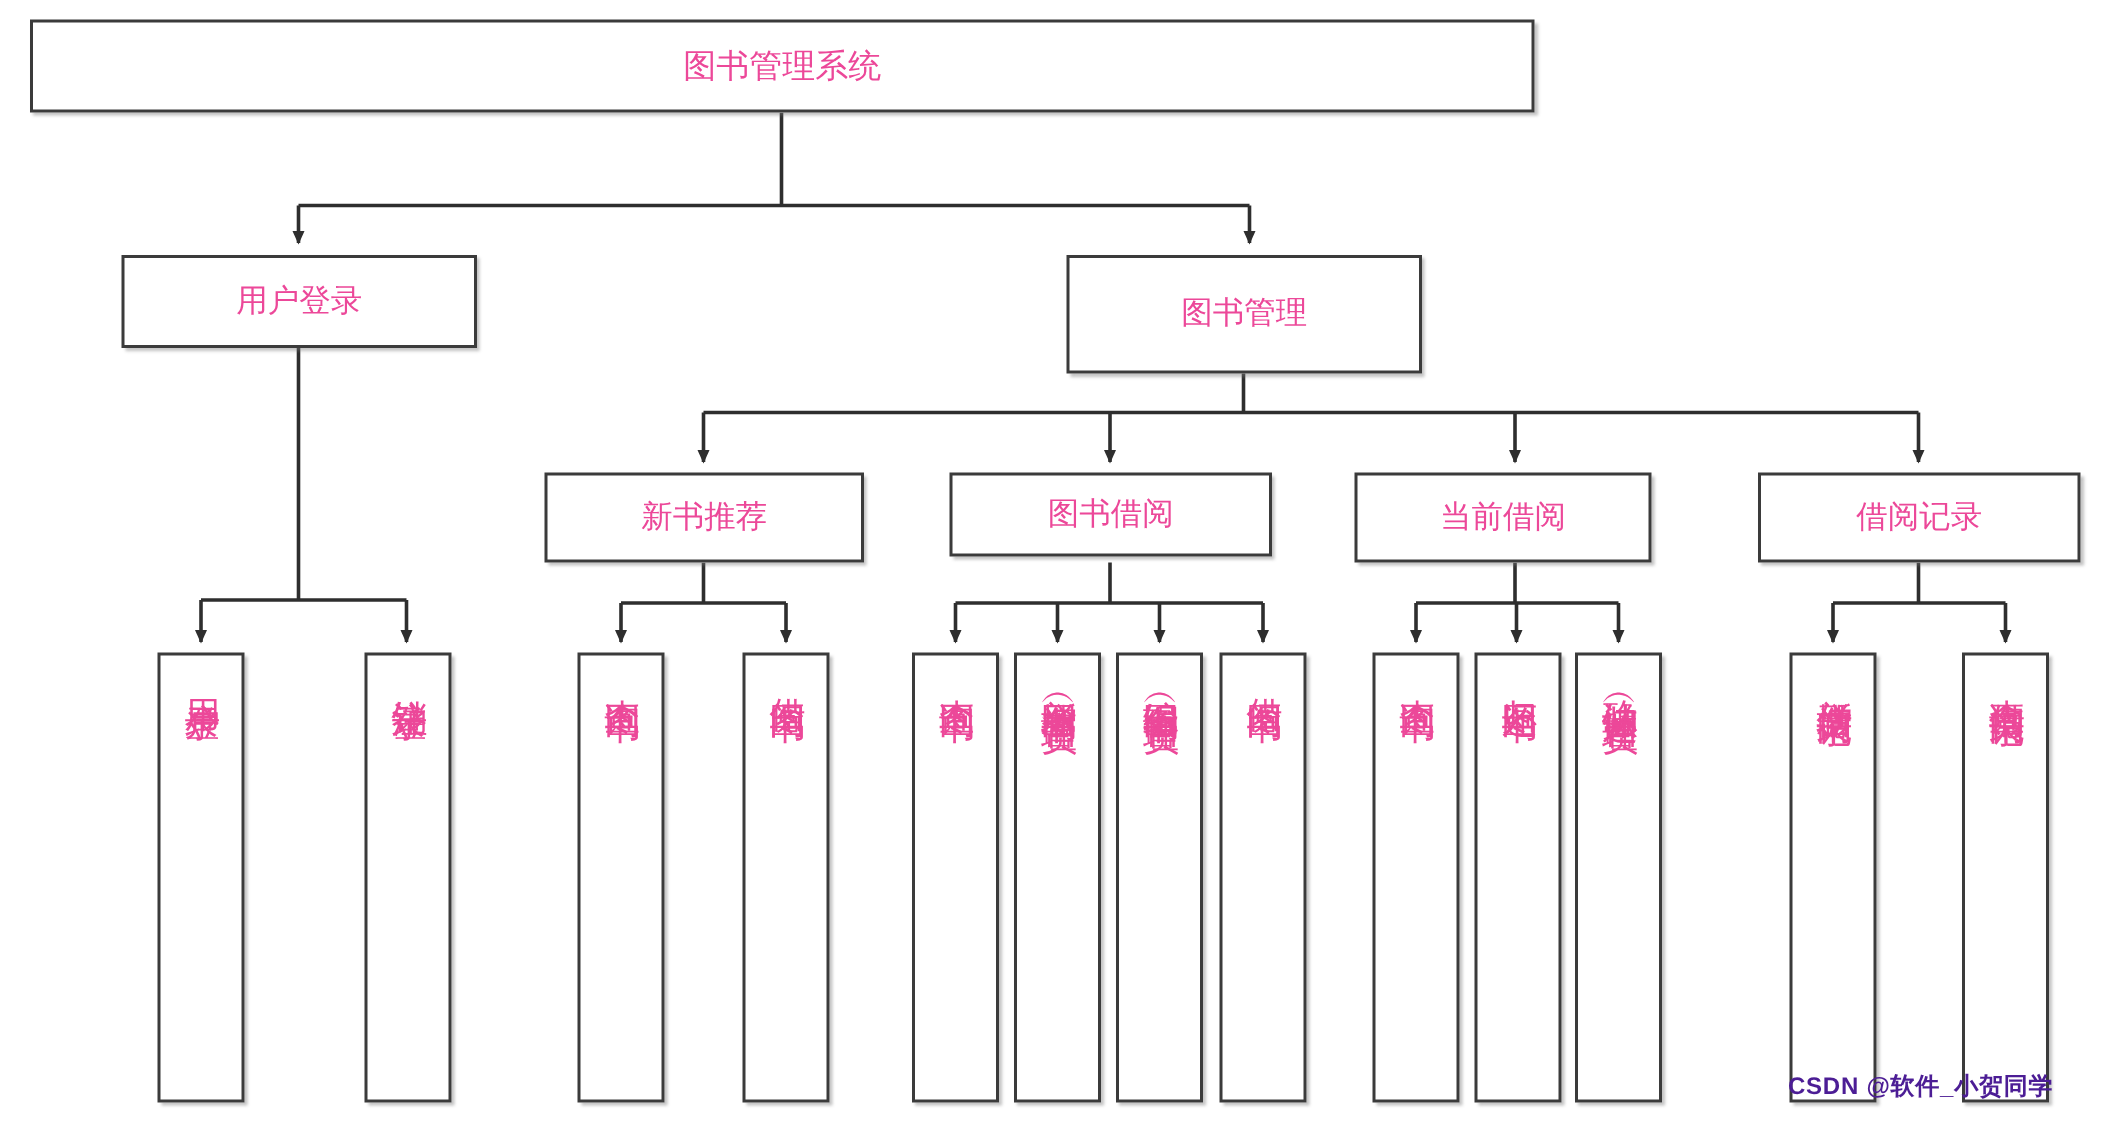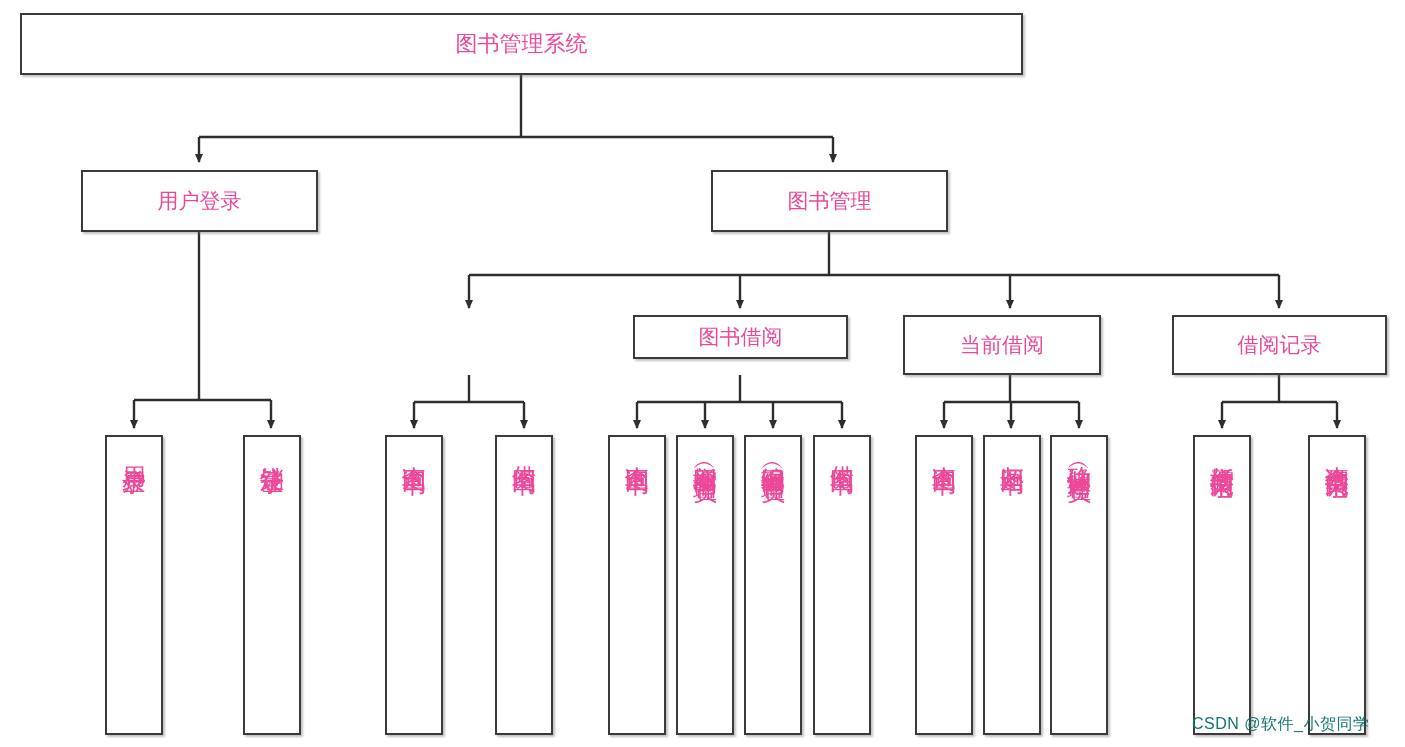--- a/index.html
+++ b/index.html
@@ -58,24 +58,25 @@
     font-size: 24px;
     letter-spacing: 2px;
     line-height: 1.0;
     white-space: normal;
   }
   #watermark {
     position: absolute;
     left: 1192px;
     top: 714px;
     font-size: 16px;
-    color: #0f766e;
+    color: #4c1d95;
     letter-spacing: 0.5px;
     white-space: nowrap;
     font-family: "Liberation Sans", "DejaVu Sans", sans-serif;
+    font-weight: bold;
   }
 </style>
 </head>
 <body>
 
 <div id="canvas">
 
   <svg class="edges" viewBox="0 0 1405 747" xmlns="http://www.w3.org/2000/svg">
     <defs>
       <marker id="arrow" markerWidth="10" markerHeight="10" refX="8" refY="4" orient="auto" markerUnits="userSpaceOnUse">
@@ -126,25 +127,28 @@
     </g>
   </svg>
 
   <div class="node root horiz" style="left:20px; top:13px; width:1003px; height:62px;">
     <span class="lbl">图书管理系统</span>
   </div>
 
   <div class="node horiz" style="left:81px; top:170px; width:237px; height:62px;">
     <span class="lbl">用户登录</span>
   </div>
-  <div class="node horiz" style="left:711px; top:170px; width:237px; height:62px;">
+  <div class="node horiz" style="left:711px; top:170px; width:237px; height:79px;">
     <span class="lbl">图书管理</span>
   </div>
 
-  <div class="node horiz" style="left:633px; top:315px; width:215px; height:44px;">
+  <div class="node horiz" style="left:363px; top:315px; width:213px; height:60px;">
+    <span class="lbl">新书推荐</span>
+  </div>
+  <div class="node horiz" style="left:633px; top:315px; width:215px; height:56px;">
     <span class="lbl">图书借阅</span>
   </div>
   <div class="node horiz" style="left:903px; top:315px; width:198px; height:60px;">
     <span class="lbl">当前借阅</span>
   </div>
   <div class="node horiz" style="left:1172px; top:315px; width:215px; height:60px;">
     <span class="lbl">借阅记录</span>
   </div>
 
   <div class="node leaf" style="left:105px; top:435px; width:58px; height:300px;">

